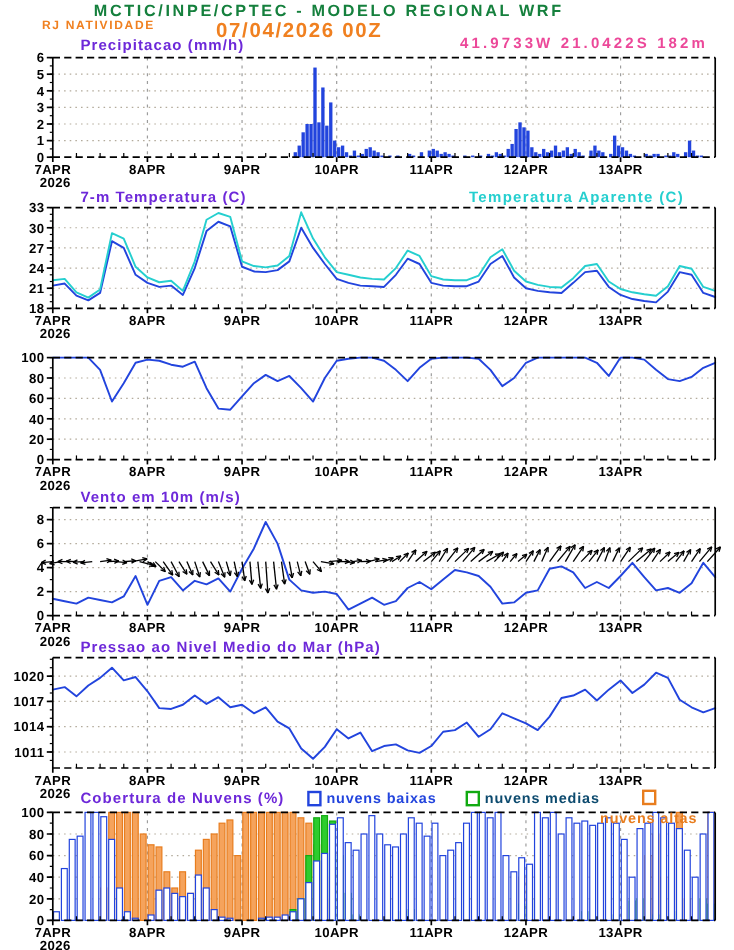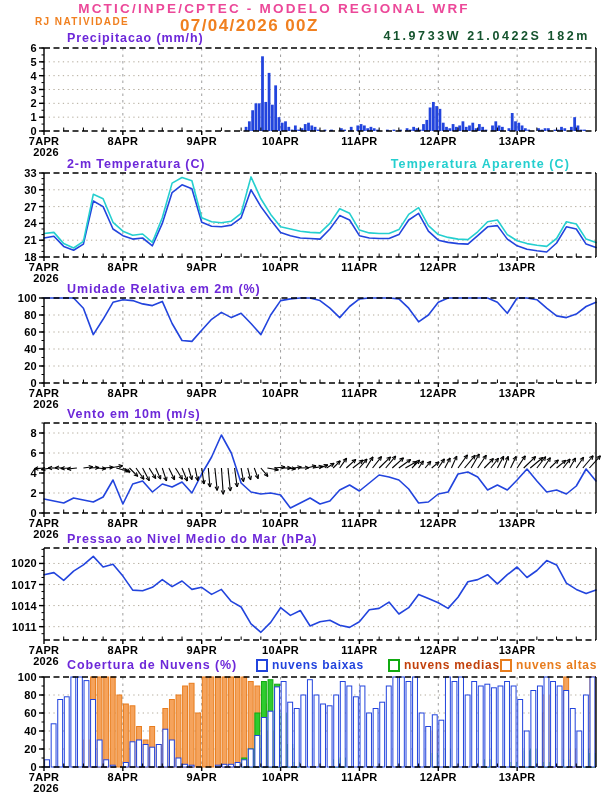--- a/index.html
+++ b/index.html
@@ -1,22 +1,22 @@
 <!DOCTYPE html>
 <html><head>
 <meta charset="utf-8">
 <style>
   html,body{margin:0;padding:0;background:#fff;}
   .page{position:relative;width:612px;height:792px;background:#fff;overflow:hidden;
         font-family:"Liberation Sans",sans-serif;font-weight:bold;}
   .h1{position:absolute;top:1px;left:0;width:548px;text-align:center;
-      font-size:13.5px;letter-spacing:2.2px;color:#ec4899;white-space:pre;}
+      font-size:13.5px;letter-spacing:2.2px;color:#15803d;white-space:pre;}
   .station{position:absolute;top:16px;left:35px;font-size:10px;letter-spacing:1.4px;color:#f08020;}
   .run{position:absolute;top:16px;left:180px;font-size:17px;letter-spacing:1.4px;color:#f08020;}
-  .loc{position:absolute;top:29px;right:22px;font-size:12.5px;letter-spacing:2.6px;color:#14532d;}
+  .loc{position:absolute;top:29px;right:22px;font-size:12.5px;letter-spacing:2.6px;color:#ec4899;}
   .ptitle{position:absolute;left:67px;font-size:12.5px;letter-spacing:0.9px;color:#6d28d9;white-space:nowrap;}
   .t1{top:31px}.t2{top:157px}.t3{top:282px}.t4{top:407px}.t5{top:532px}.t6{top:658px}
   .t2b{position:absolute;top:157px;right:42px;left:auto;font-size:12.5px;letter-spacing:1.1px;white-space:nowrap;}
   .leg{position:absolute;top:658px;font-size:12px;letter-spacing:0.7px;white-space:nowrap;
        display:flex;align-items:center;gap:4px;}
   .lg1{left:256px}.lg2{left:388px}.lg3{left:500px}
   .sw{display:inline-block;width:8px;height:9px;background:#fff;border:2px solid #000;}
   svg text.tick{font-family:"Liberation Sans",sans-serif;font-weight:bold;font-size:11px;
        letter-spacing:0.3px;fill:#000;}
   #chart{position:absolute;top:0;left:0;}
@@ -952,32 +952,31 @@
       <line x1="418.5714285714286" y1="767" x2="418.5714285714286" y2="763.5" stroke="#000" stroke-width="1"></line>
       <line x1="458" y1="767" x2="458" y2="763.5" stroke="#000" stroke-width="1"></line>
       <line x1="477.7142857142857" y1="767" x2="477.7142857142857" y2="763.5" stroke="#000" stroke-width="1"></line>
       <line x1="497.4285714285714" y1="767" x2="497.4285714285714" y2="763.5" stroke="#000" stroke-width="1"></line>
       <line x1="536.8571428571429" y1="767" x2="536.8571428571429" y2="763.5" stroke="#000" stroke-width="1"></line>
       <line x1="556.5714285714286" y1="767" x2="556.5714285714286" y2="763.5" stroke="#000" stroke-width="1"></line>
       <line x1="576.2857142857143" y1="767" x2="576.2857142857143" y2="763.5" stroke="#000" stroke-width="1"></line>
     </svg>
 
   <div class="ptitle t1">Precipitacao (mm/h)</div>
-  <div class="ptitle t2">2-m Temperatura (C)</div>
+  <div class="ptitle t2">7-m Temperatura (C)</div>
   <div class="t2b" style="color: rgb(37, 207, 207); margin-left: 43px;">Temperatura Aparente (C)</div>
-  <div class="ptitle t3">Umidade Relativa em 2m (%)</div>
   <div class="ptitle t4">Vento em 10m (m/s)</div>
   <div class="ptitle t5">Pressao ao Nivel Medio do Mar (hPa)</div>
   <div class="ptitle t6">Cobertura de Nuvens (%)</div>
 
   <div class="leg lg1" style="color: rgb(34, 68, 221);">
     <span class="sw" style="border-color: rgb(34, 68, 221);"></span>
     <span>nuvens baixas</span>
   </div>
-  <div class="leg lg2" style="color: #c2410c;">
+  <div class="leg lg2" style="color: #0c4a6e;">
     <span class="sw" style="border-color: rgb(17, 170, 17);"></span>
     <span>nuvens medias</span>
   </div>
-  <div class="leg lg3" style="color: rgb(232, 125, 30);">
+  <div class="leg lg3" style="color: rgb(232, 125, 30); flex-direction: column;">
     <span class="sw" style="border-color: rgb(232, 125, 30);"></span>
     <span>nuvens altas</span>
   </div>
 </div>
 
 </body></html>

